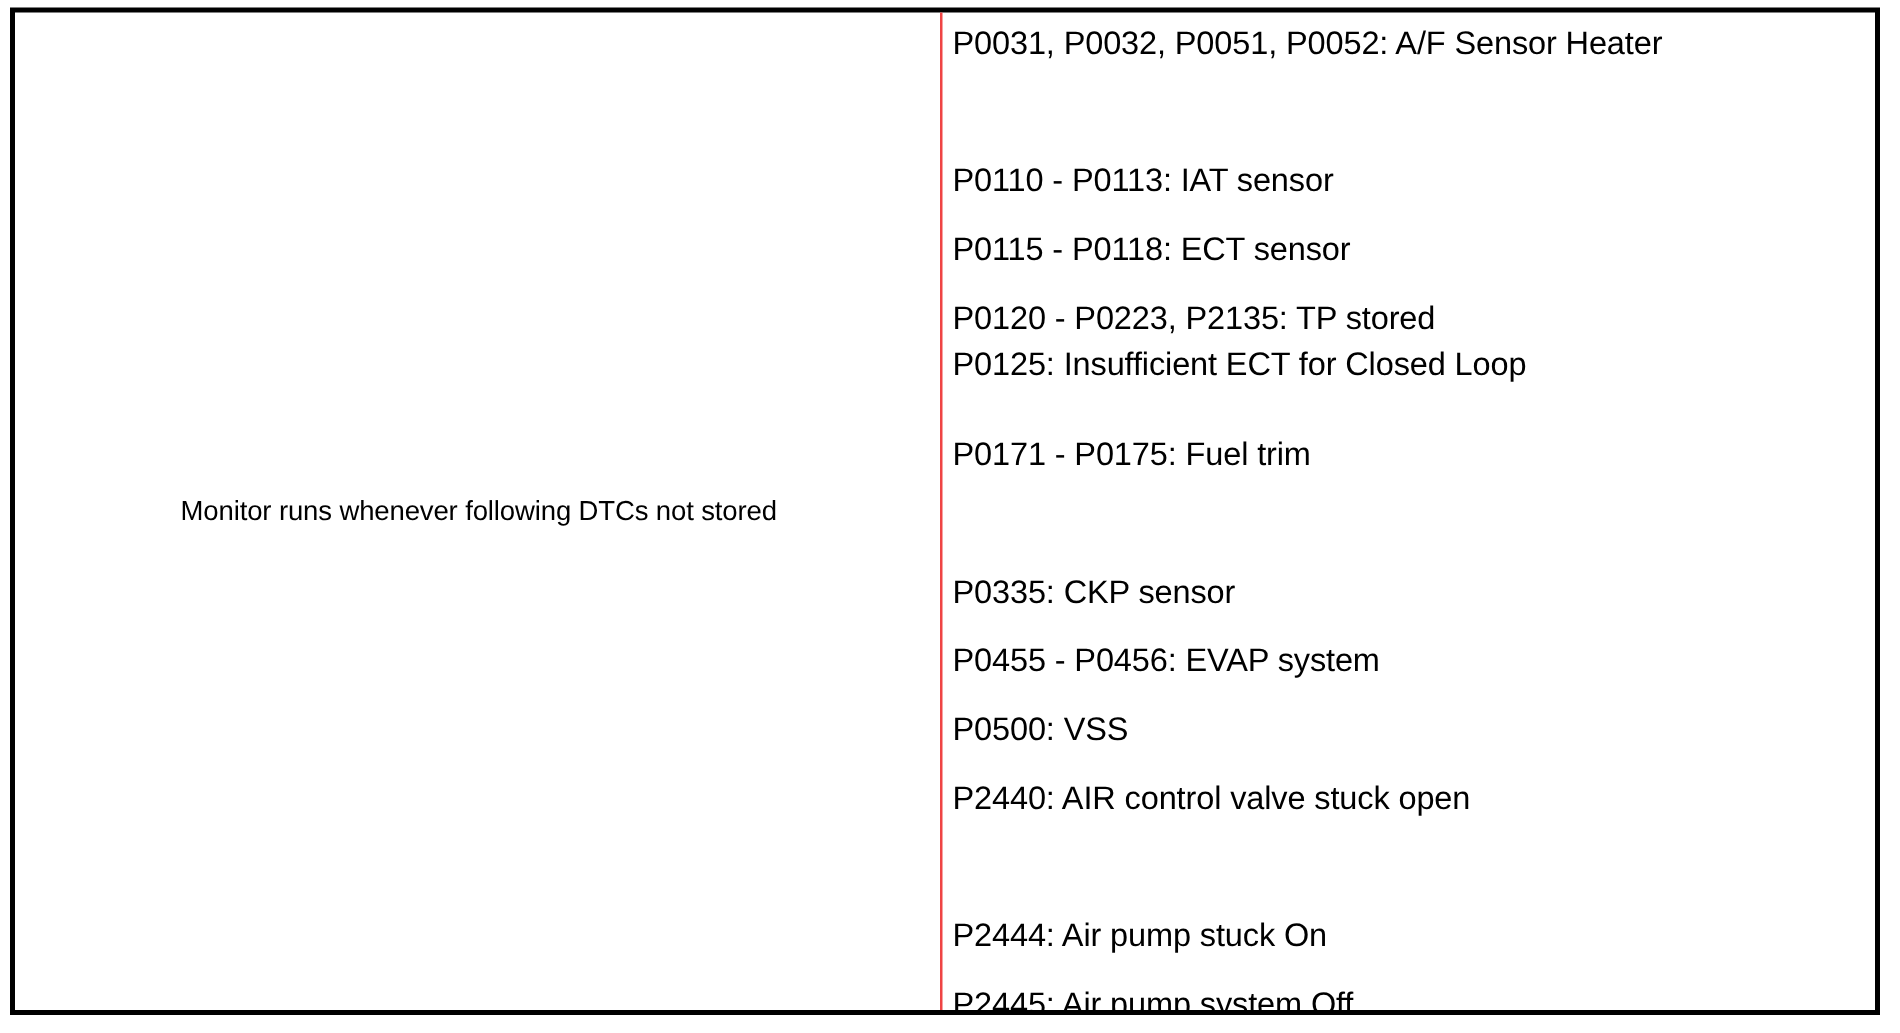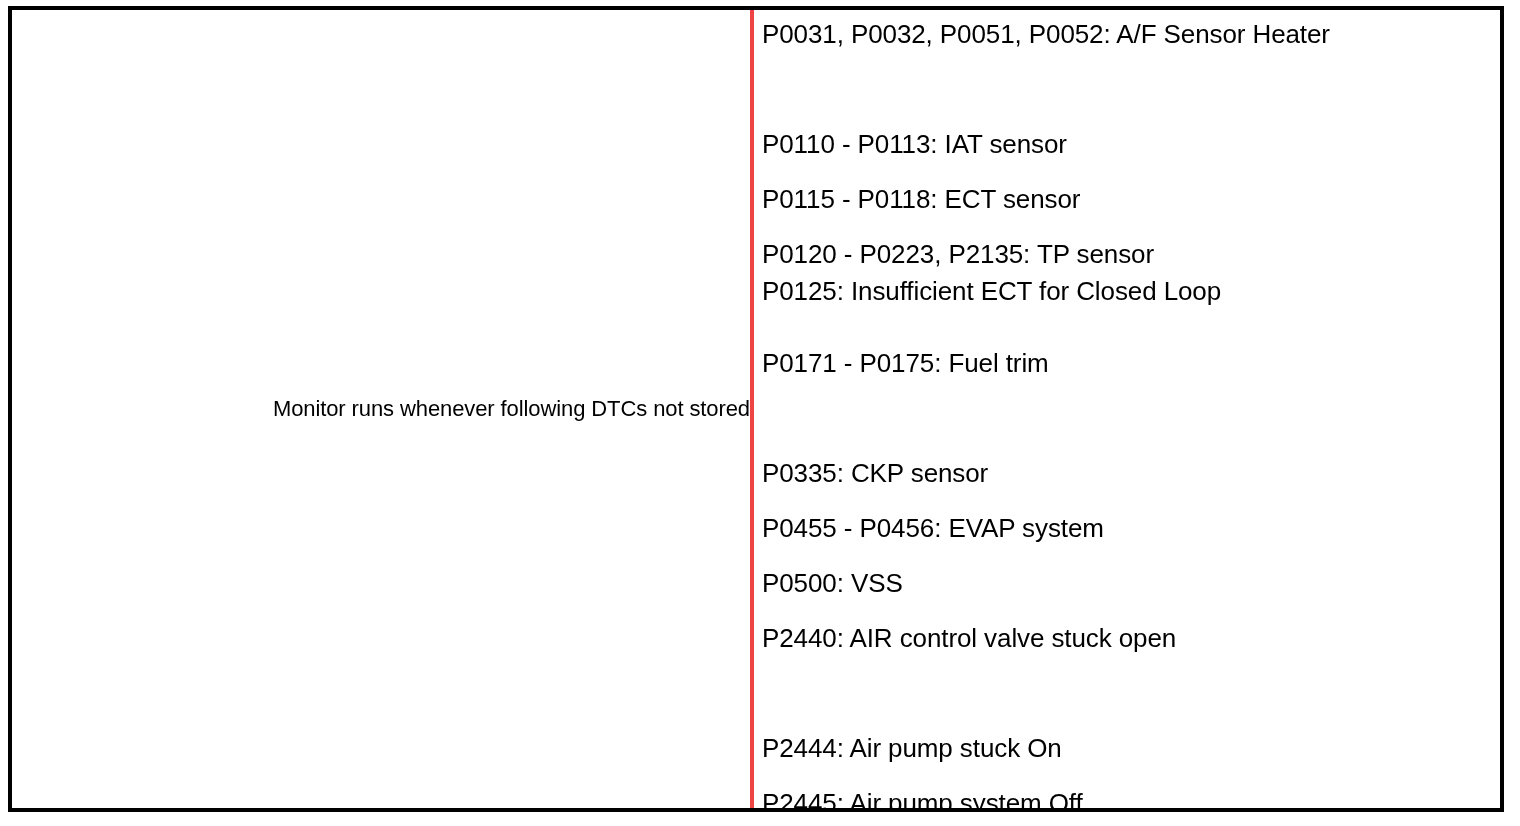--- a/index.html
+++ b/index.html
@@ -37,22 +37,22 @@
     flex-direction: row;
   }
 
   
   .condition-cell {
     box-sizing: border-box;
     width: 742px;                 
     height: 100%;
     display: flex;
     align-items: center;
-    justify-content: flex-end;
-    border-right: 4px solid #ef4444;
+    justify-content: center;
+    border-right: 2px solid #ef4444;
     padding: 0;
   }
   .condition-text {
     font-size: 22px;
     line-height: 26px;
     letter-spacing: -0.1px;
     white-space: nowrap;
     padding-left: 2px;
     color: #000000;
   }
@@ -94,21 +94,21 @@
 
     <div class="condition-cell">
       <span class="condition-text">Monitor runs whenever following DTCs not stored</span>
     </div>
 
     <div class="dtc-cell">
       <ul class="dtc-list" id="dtc-list">
           <li class="dtc-item" style="top: 12px;">P0031, P0032, P0051, P0052: A/F Sensor Heater</li>
           <li class="dtc-item" style="top: 121.8px;">P0110 - P0113: IAT sensor</li>
           <li class="dtc-item" style="top: 176.7px;">P0115 - P0118: ECT sensor</li>
-          <li class="dtc-item" style="top: 231.6px;">P0120 - P0223, P2135: TP sensor</li>
+          <li class="dtc-item" style="top: 231.6px;">P0120 - P0223, P2135: TP stored</li>
           <li class="dtc-item" style="top: 269px;">P0125: Insufficient ECT for Closed Loop</li>
           <li class="dtc-item" style="top: 341.4px;">P0171 - P0175: Fuel trim</li>
           <li class="dtc-item" style="top: 451.2px;">P0335: CKP sensor</li>
           <li class="dtc-item" style="top: 506.1px;">P0455 - P0456: EVAP system</li>
           <li class="dtc-item" style="top: 561px;">P0500: VSS</li>
           <li class="dtc-item" style="top: 615.9px;">P2440: AIR control valve stuck open</li>
           <li class="dtc-item" style="top: 725.7px;">P2444: Air pump stuck On</li>
           <li class="dtc-item" style="top: 780.6px;">P2445: Air pump system Off</li>
         </ul>
     </div>

